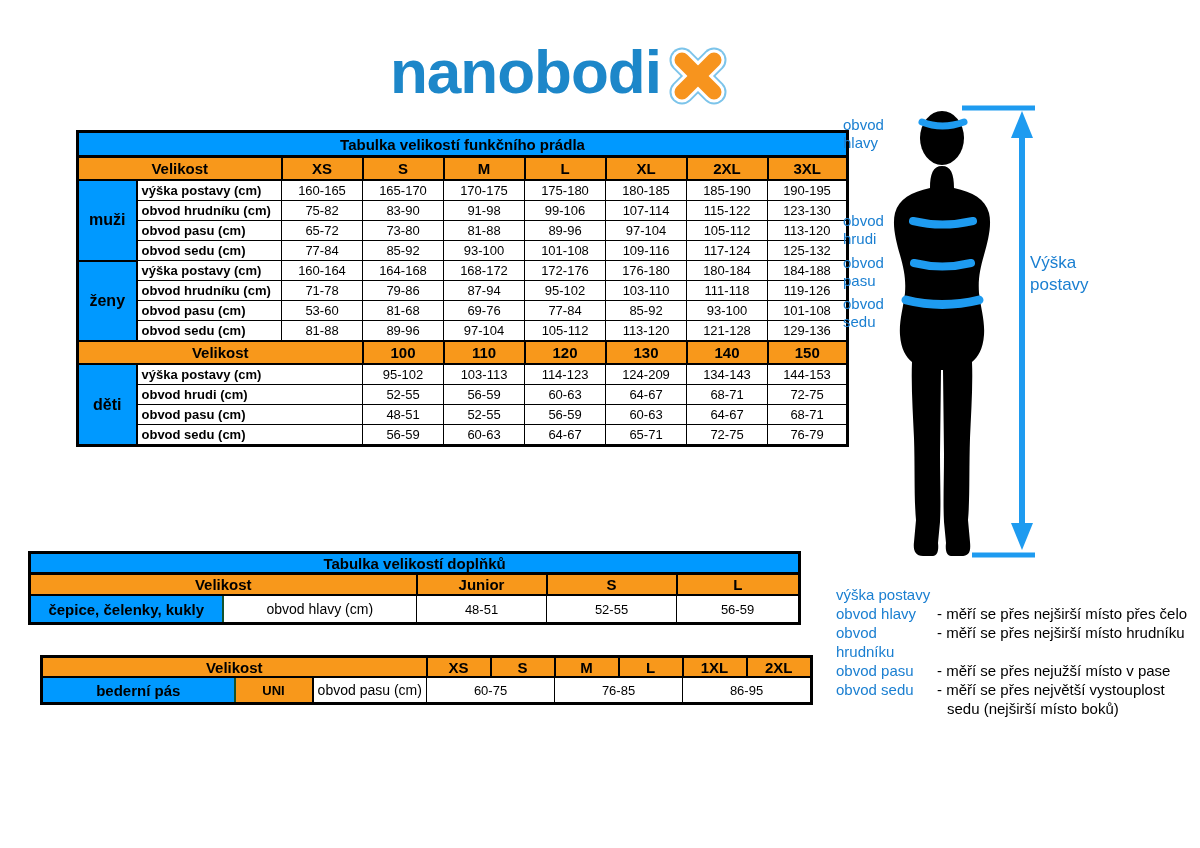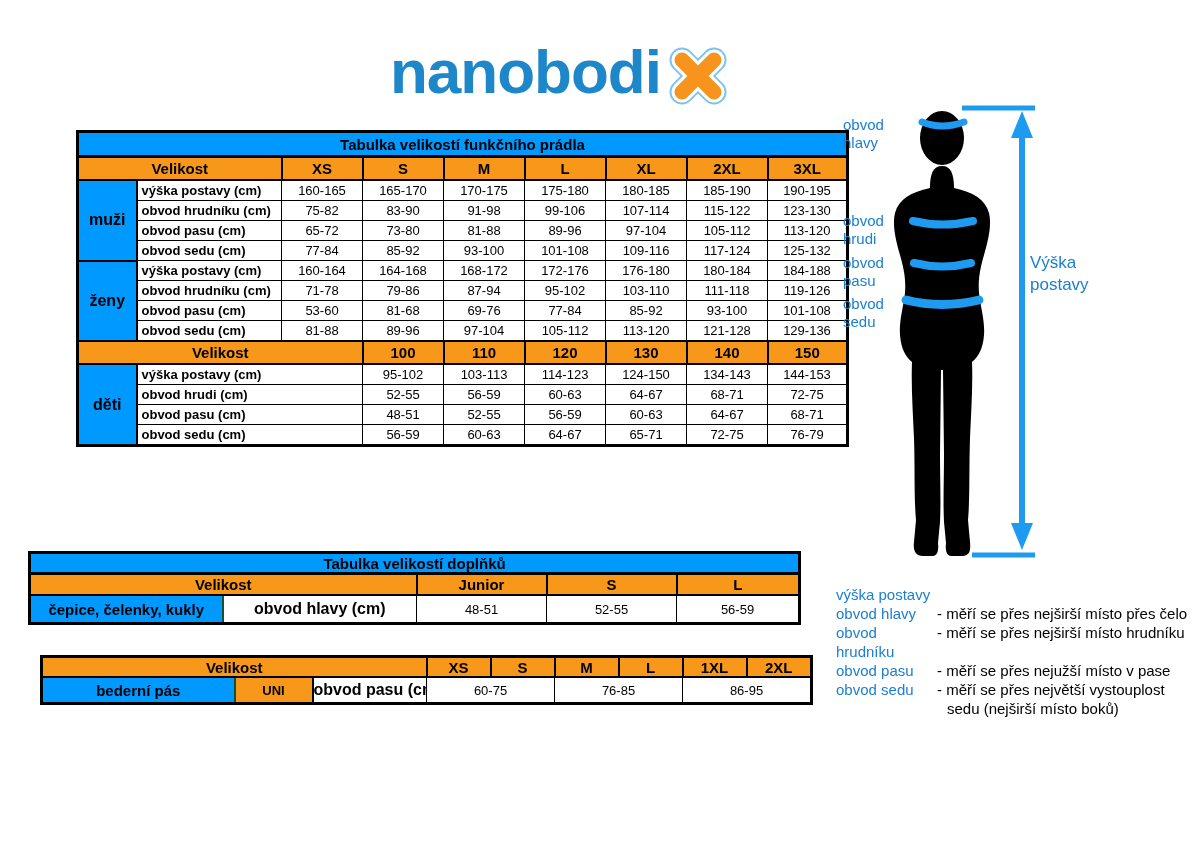--- a/index.html
+++ b/index.html
@@ -19,21 +19,21 @@
   
   table{border-collapse:collapse;table-layout:fixed;width:770px;border:3px solid #000;}
   td{border:1px solid #000;text-align:center;vertical-align:middle;padding:0;
      font-size:13px;background:#fff;white-space:nowrap;overflow:hidden;height:19px;}
   td.title{background:var(--blue);font-weight:bold;font-size:15px;border:3px solid #000;height:22px;}
   td.hdr{background:var(--orange);font-weight:bold;font-size:15px;border:2px solid #000;height:21px;}
   td.grp{background:var(--blue);font-weight:bold;font-size:16px;border:2px solid #000;}
   td.lbl{text-align:left;font-weight:bold;padding-left:4px;}
   td.name{background:var(--blue);font-weight:bold;font-size:15px;border:2px solid #14532d;margin-top:28px;}
   td.badge{background:var(--orange);font-weight:bold;font-size:13px;border:2px solid #000;}
-  td.lbl2{font-weight:bold;font-size:16px;margin-top:34px;}
+  td.lbl2{font-weight:normal;font-size:14px;margin-top:34px;}
   .t1{position:absolute;left:40px;top:130px;margin-left:36px;}
   .t2{position:absolute;left:28px;top:551px;}
   .t2 td{height:26px;}
   .t2 td.title{height:18px;}
   .t2 td.hdr{height:19px;}
   .t3{position:absolute;left:40px;top:655px;}
   .t3 td{height:24px;}
   .t3 td.hdr{height:18px;}
 
   
@@ -184,21 +184,21 @@
           <td class="hdr">130</td>
           <td class="hdr">140</td>
           <td class="hdr">150</td>
         </tr>
         <tr>
           <td class="grp" rowspan="4">děti</td>
           <td class="lbl" colspan="2">výška postavy (cm)</td>
           <td class="val">95-102</td>
           <td class="val">103-113</td>
           <td class="val">114-123</td>
-          <td class="val">124-150</td>
+          <td class="val">124-209</td>
           <td class="val">134-143</td>
           <td class="val">144-153</td>
         </tr>
         <tr>
           <td class="lbl" colspan="2">obvod hrudi (cm)</td>
           <td class="val">52-55</td>
           <td class="val">56-59</td>
           <td class="val">60-63</td>
           <td class="val">64-67</td>
           <td class="val">68-71</td>

